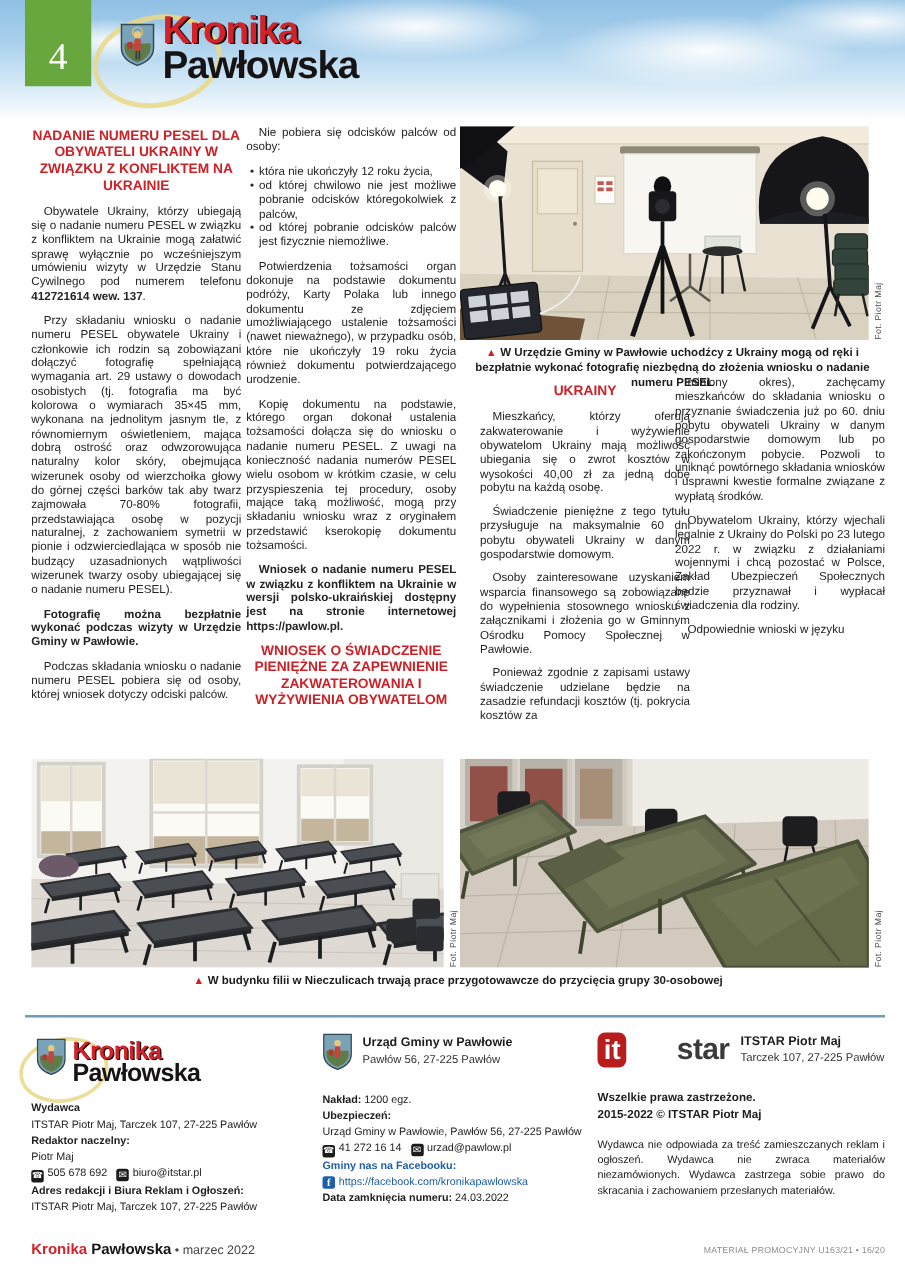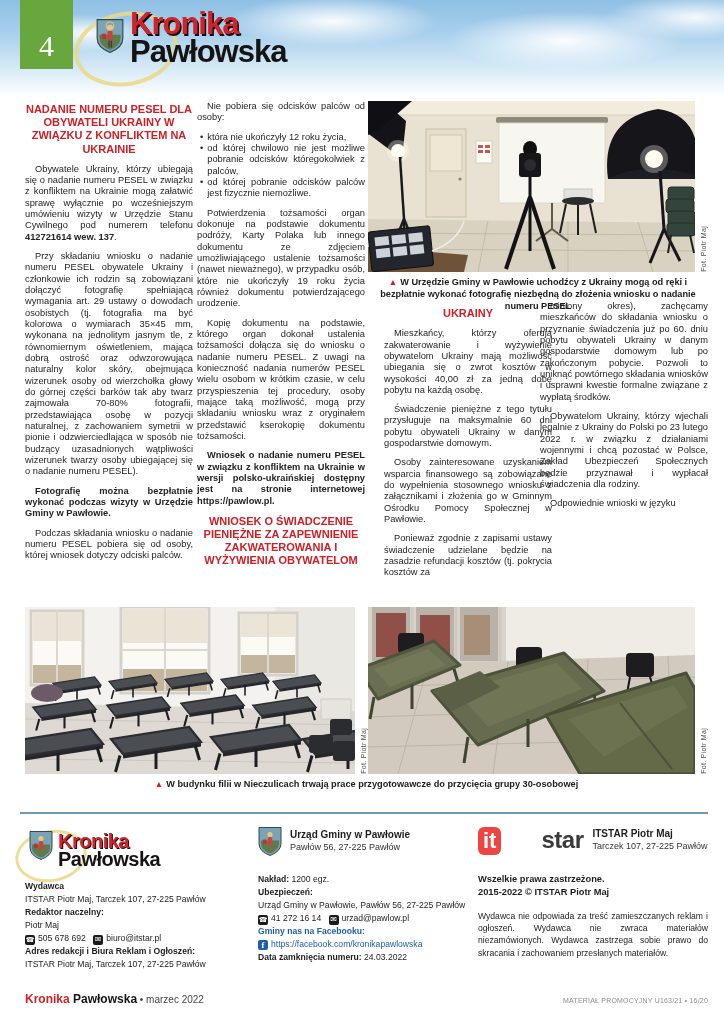--- a/index.html
+++ b/index.html
@@ -74,21 +74,21 @@
   .fb-ic{display:inline-flex;align-items:center;justify-content:center;width:10px;height:10px;
     background:#1e5fa8;color:#fff;border-radius:2px;font-size:8.5px;font-weight:bold;
     font-family:"Liberation Serif","DejaVu Serif",serif;margin-right:3px;vertical-align:-1px;}
   .blue{color:#1e5fa8;font-weight:bold;}
   .blue-url{color:#1e5fa8;}
   .f2head{display:flex;gap:8px;margin-bottom:16px;align-items:center;}
   .f2head .crest{width:24px;height:31px;flex:0 0 auto;}
   .f2name{font-weight:bold;font-size:10px;line-height:1.3;}
   .f2addr{font-size:9px;color:#333;}
   .f3head{display:flex;gap:9px;margin-bottom:18px;align-items:flex-start;}
-  .it-badge{display:inline-block;background:#ef4444;color:#fff;font-weight:bold;font-size:22px;
+  .it-badge{display:inline-block;background:#b91c1c;color:#fff;font-weight:bold;font-size:22px;
     line-height:28px;padding:0 5px;border-radius:6px;}
   .star-text{font-size:24px;font-weight:bold;color:#3a3a3a;letter-spacing:-.5px;line-height:28px;padding-left:40px;}
   .f3meta{padding-top:1px;}
   .rights{font-weight:bold;font-size:9.3px;line-height:1.45;margin-bottom:10px;}
   .disclaimer{text-align:justify;font-size:8.6px;line-height:1.42;color:#222;}
 
   .bottom-left{position:absolute;left:25px;top:992px;font-size:10px;color:#444;}
   .bl-b1{font-size:12px;font-weight:bold;color:#d2232a;}
   .bl-b2{font-size:12px;font-weight:bold;color:#161314;}
   .bottom-right{position:absolute;right:16px;top:997px;font-size:7px;color:#8c8c8c;letter-spacing:.2px;}

